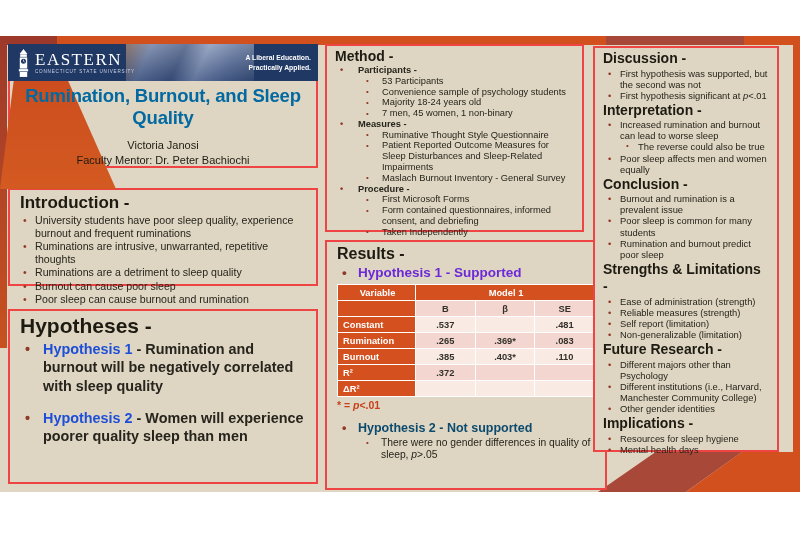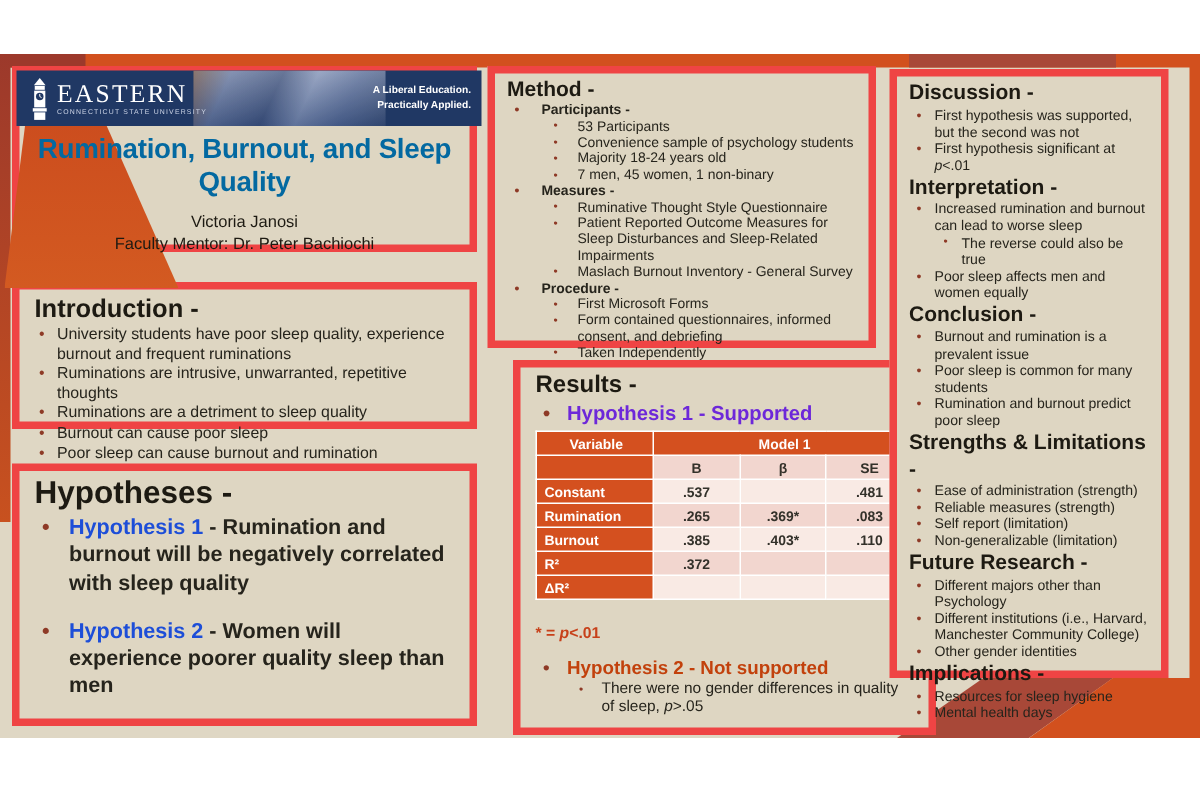--- a/index.html
+++ b/index.html
@@ -12,21 +12,21 @@
   .top-band{left:0;top:0;width:800px;height:9px;background:#D2501E;}
   .top-band-red-left{left:0;top:0;width:57px;height:9px;background:#9C392B;}
   .top-band-red-mid{left:606px;top:0;width:138px;height:9px;background:#A84838;}
   .right-strip{left:793px;top:0;width:7px;height:456px;background:#D2501E;}
   .left-strip{left:0;top:0;width:7px;height:312px;background:linear-gradient(#9C392B,#C8511F);}
   .br-red{left:598px;top:416px;width:144px;height:40px;background:#A84838;
     clip-path:polygon(0 100%,40% 0,100% 0,61% 100%);}
   .br-orange{left:686px;top:416px;width:114px;height:40px;background:#D2501E;
     clip-path:polygon(0 100%,49% 0,100% 0,100% 100%);}
 
-  .box{position:absolute;background:#DED6C2;border:5px solid #ef4444;box-sizing:border-box;}
+  .box{position:absolute;background:#DED6C2;border:2px solid #ef4444;box-sizing:border-box;}
 
   
   .title-box{left:8px;top:8px;width:310px;height:124px;overflow:visible;}
   .wedge{position:absolute;z-index:1;left:-10px;top:33px;width:116px;height:110px;
     background:linear-gradient(#CC4D1E,#D35A21);
     clip-path:polygon(12% 0,58% 0,100% 100%,0 100%);}
   .banner{position:absolute;left:-2px;top:-2px;width:310px;height:37px;background:#203864;
     display:flex;align-items:center;z-index:2;overflow:hidden;}
   .banner-photo{position:absolute;left:118px;top:0;width:128px;height:100%;opacity:.9;
     background:linear-gradient(115deg,#76533f 0%,#6d7ea5 18%,#42557f 42%,#8d9dc0 58%,#5d719c 78%,#3c5076 100%);}
@@ -67,35 +67,35 @@
   
   .method-box{left:325px;top:8px;width:259px;height:188px;padding:2px 8px;}
   .method-box .sec-h{font-size:14px;margin-bottom:1px;}
   .method-box li{font-size:9.3px;line-height:1.16;}
   .method-box li.lvl1{font-weight:bold;padding-left:23px;}
   .method-box li.lvl1::before{left:5px;}
   .method-box li.lvl2{padding-left:47px;}
   .method-box li.lvl2::before{left:31px;font-size:8px;top:.5px;}
 
   
-  .results-box{left:342px;top:204px;width:282px;height:250px;padding:3px 10px;}
+  .results-box{left:325px;top:204px;width:282px;height:250px;padding:3px 10px;}
   .results-box .sec-h{font-size:16px;}
   .res-h1{font-size:13.5px;font-weight:bold;color:#6d28d9;padding-left:21px;
     position:relative;margin:2px 0 4px;}
   .res-h1::before,.res-h2::before{content:"\2022";position:absolute;left:5px;color:#8E3A26;}
   table.regression{width:100%;border-collapse:collapse;font-size:9.3px;table-layout:fixed;}
   .regression col.c-label{width:78px;}
   .regression td,.regression th{border:1.8px solid #fff;padding:2.5px 3px;font-weight:bold;}
   .cell-o{background:#D4501F;color:#fff;text-align:left;padding-left:5px !important;}
   .cell-o.center{text-align:center;}
   .cell-d{background:#F2D6CF;color:#33312A;text-align:center;}
   .cell-l{background:#F9EAE4;color:#33312A;text-align:center;}
-  .footnote{color:#C7411A;font-weight:bold;font-size:10.5px;margin:16px 0 0;}
+  .footnote{color:#C7411A;font-weight:bold;font-size:10.5px;margin:2px 0 0;}
   .footnote .it{font-style:italic;}
-  .res-h2{font-size:12.5px;font-weight:bold;color:#c2410c;padding-left:21px;
+  .res-h2{font-size:12.5px;font-weight:bold;color:#0c4a6e;padding-left:21px;
     position:relative;margin-top:10px;}
   .res-h2-detail{font-size:10.3px;color:#26241C;padding-left:44px;position:relative;
     line-height:1.2;margin-top:2px;}
   .res-h2-detail::before{content:"\2022";position:absolute;left:29px;color:#8E3A26;font-size:8px;top:1px;}
   .res-h2-detail .it{font-style:italic;}
 
   
   .right-box{left:593px;top:10px;width:186px;height:406px;padding:1px 8px;}
   .right-box .sec-h{font-size:14px;line-height:1.25;margin-top:1px;}
   .right-box li{font-size:9.4px;line-height:1.18;padding-left:17px;color:#26241C;}

